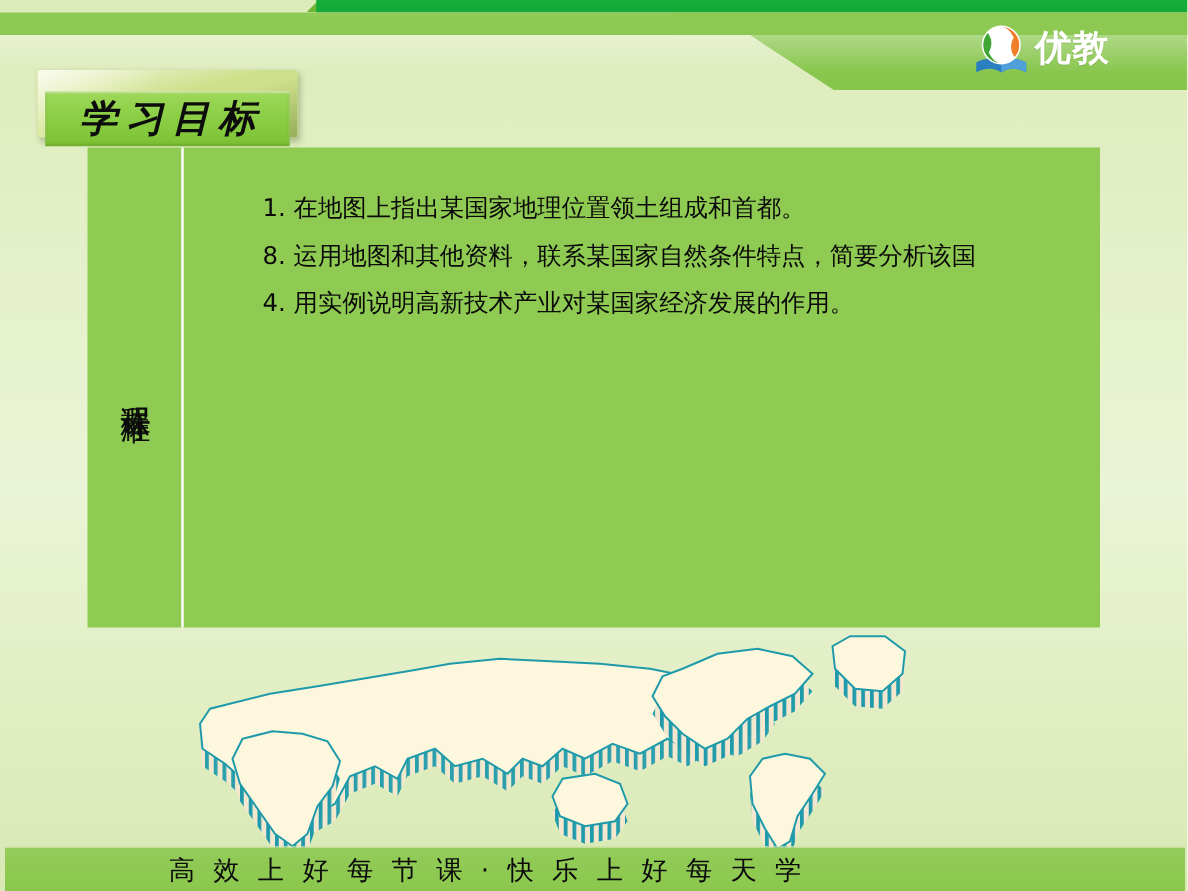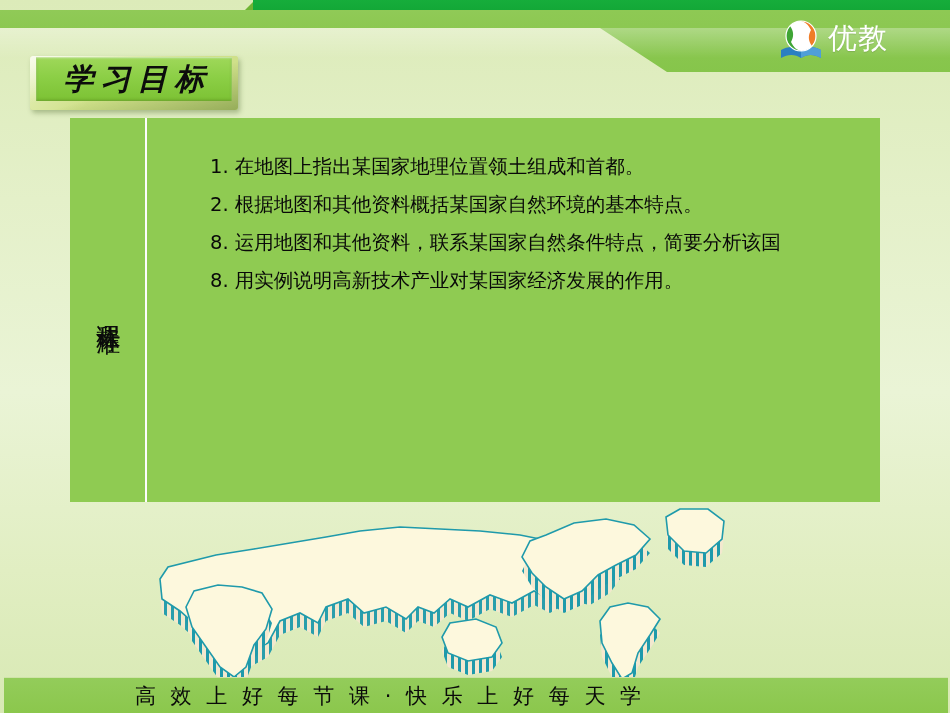--- a/index.html
+++ b/index.html
@@ -39,21 +39,21 @@
   }
 
   
   .logo {
     position: absolute; left: 778px; top: 18px;
     width: 145px; height: 46px;
   }
   .logo-mark { position: absolute; left: 0; top: 1px; }
   .logo-text {
     position: absolute; left: 50px; top: 2px;
-    font-size: 29px; font-weight: normal; color: #ffffff;
+    font-size: 29px; font-weight: bold; color: #ffffff;
     letter-spacing: 1px; line-height: 36px;
     font-family: "DejaVu Sans", "Liberation Sans", sans-serif;
     text-shadow: 0 1px 1px rgba(0,0,0,0.12);
   }
 
   
   .title-badge {
     position: absolute; left: 30px; top: 56px;
     width: 208px; height: 54px;
     background: #cfe08a;
@@ -69,21 +69,21 @@
     border-radius: 3px;
   }
   .title-badge-bevel {
     position: absolute; left: 0; top: 0; width: 208px; height: 54px;
     background:
       linear-gradient(to bottom right, rgba(255,255,255,0.75), rgba(255,255,255,0) 45%),
       linear-gradient(to top left, rgba(80,110,30,0.45), rgba(255,255,255,0) 45%);
     border-radius: 3px;
   }
   .title-badge-inner {
-    position: absolute; left: 6px; top: 1px; width: 196px; height: 44px;
+    position: absolute; left: 6px; top: 17px; width: 196px; height: 44px;
     background: linear-gradient(180deg,#9fd85a 0%, #8ccf46 45%, #7cc234 100%);
     box-shadow: inset 0 1px 2px rgba(255,255,255,0.6), inset 0 -1px 3px rgba(70,110,20,0.45);
   }
   .title-badge-text {
     position: absolute; left: 0; top: 0; width: 196px; height: 44px;
     display: flex; align-items: center; justify-content: center;
     font-size: 30px; font-weight: bold; color: #0c0c0c;
     letter-spacing: 7px; text-indent: 7px;
     font-family: "DejaVu Sans", "Liberation Serif", serif;
     font-style: italic;
@@ -176,23 +176,22 @@
     <div class="title-badge-text">学习目标</div>
   </div>
 </div>
 
 <div class="panel">
   <div class="panel-label">
     <span class="panel-label-text">课程标准</span>
   </div>
   <div class="panel-body">
     <div class="objective-line indent">1. 在地图上指出某国家地理位置领土组成和首都。</div>
-    <div class="objective-line indent">2. 根据地图和其他资料概括某国家自然环境的基本特点。</div>
     <div class="objective-line indent">8. 运用地图和其他资料，联系某国家自然条件特点，简要分析该国</div>
-    <div class="objective-line indent">8. 用实例说明高新技术产业对某国家经济发展的作用。</div>
+    <div class="objective-line indent">4. 用实例说明高新技术产业对某国家经济发展的作用。</div>
   </div>
 </div>
 
 <div class="worldmap">
   <svg width="720" height="190" viewBox="0 0 720 190">
     <defs>
       <linearGradient id="sideGrad" x1="0" y1="0" x2="0" y2="1">
         <stop offset="0%" stop-color="#2aa6b6"></stop>
         <stop offset="35%" stop-color="#6fc4cd"></stop>
         <stop offset="60%" stop-color="#f6e0c8"></stop>

